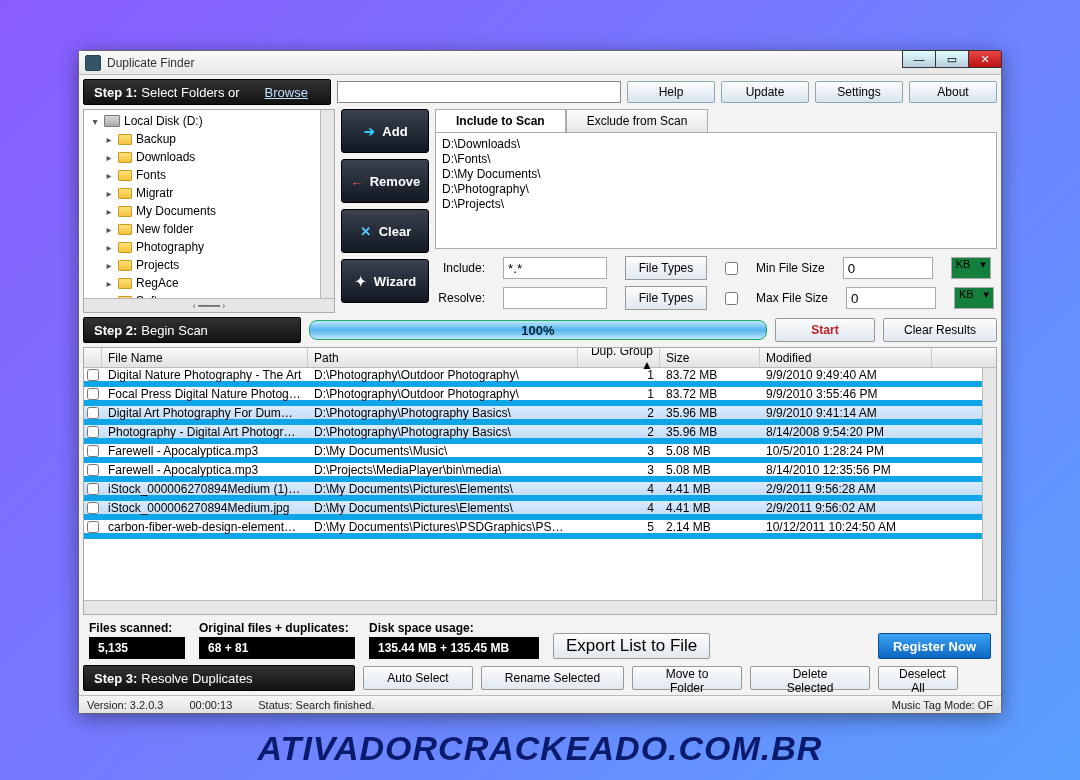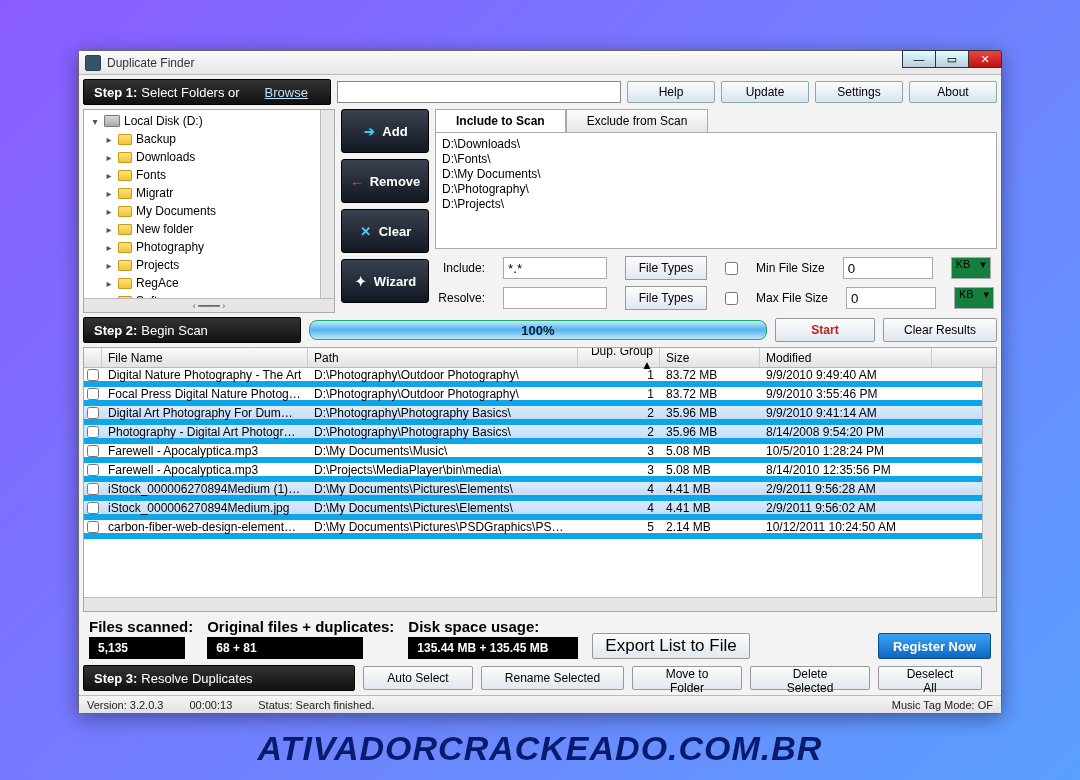--- a/index.html
+++ b/index.html
@@ -61,21 +61,21 @@
 .grid-row .chk input { width: 12px; height: 12px; }
 .grid-scroll-h { height: 14px; background: #e6e6e6; border-top: 1px solid #bbb; }
 .grid-scroll-v { position: absolute; top: 20px; right: 0; bottom: 14px; width: 14px; background: #e6e6e6; border-left: 1px solid #bbb; }
 .c-name { width: 206px; }
 .c-path { width: 270px; }
 .c-dup  { width: 82px; text-align: right;}
 .c-size { width: 100px; }
 .c-mod  { width: 172px; }
 .stats-row { display: flex; align-items: flex-end; gap: 14px; margin-top: 2px; padding: 2px 6px; }
 .stat { display: flex; flex-direction: column; font-size: 12px; }
-.stat .label { font-weight: bold; font-size: 15px; margin-bottom: 2px; }
+.stat .label { font-weight: bold; font-size: 12px; margin-bottom: 2px; }
 .stat .val { background: #000000; color: #fff; padding: 3px 8px; font-size: 12px; font-weight: bold; border: 1px solid #000; }
 .stat.w1 .val { width: 96px; }
 .stat.w2 .val { width: 156px; }
 .stat.w3 .val { width: 170px; }
 .stat.w4 .val { width: 150px; }
 .reg-btn { margin-left: auto; background: linear-gradient(#3aa3f5,#0d66c0); color: #fff; font-weight: bold; border: 1px solid #0a4c90; height: 26px; padding: 0 14px; cursor: pointer; border-radius: 2px; font-size: 13px; }
 .export-btn { height: 26px; padding: 0 12px; background: linear-gradient(#fcfcfc,#e0e8f0); border: 1px solid #999; font-size: 17px; cursor: pointer; border-radius: 2px; }
 .step3-row { display: flex; align-items: center; gap: 8px; margin-top: 2px; }
 .step3-row .step-bar { flex: 0 0 272px; }
 .statusbar { height: 18px; background: linear-gradient(#f6f6f6,#e2e2e2); border-top: 1px solid #bbb; display: flex; align-items: center; font-size: 11px; padding: 0 8px; gap: 26px; color: #222; }
@@ -370,21 +370,21 @@
 
     <div class="step3-row">
       <div class="step-bar">
           <b>Step 3:</b>
           <span>Resolve Duplicates</span>
         </div>
       <button class="plain-btn" style="width:110px">Auto Select</button>
       <button class="plain-btn" style="width:143px">Rename Selected</button>
       <button class="plain-btn" style="width:110px">Move to Folder</button>
       <button class="plain-btn" style="width:120px">Delete Selected</button>
-      <button class="plain-btn" style="width:104px">Deselect All</button>
+      <button class="plain-btn" style="width:80px">Deselect All</button>
     </div>
   </div>
 
   <div class="statusbar">
     <span>Version: 3.2.0.3</span>
     <span>00:00:13</span>
     <span>Status: Search finished.</span>
     <span class="right-status">Music Tag Mode: OF</span>
   </div>
 </div>

